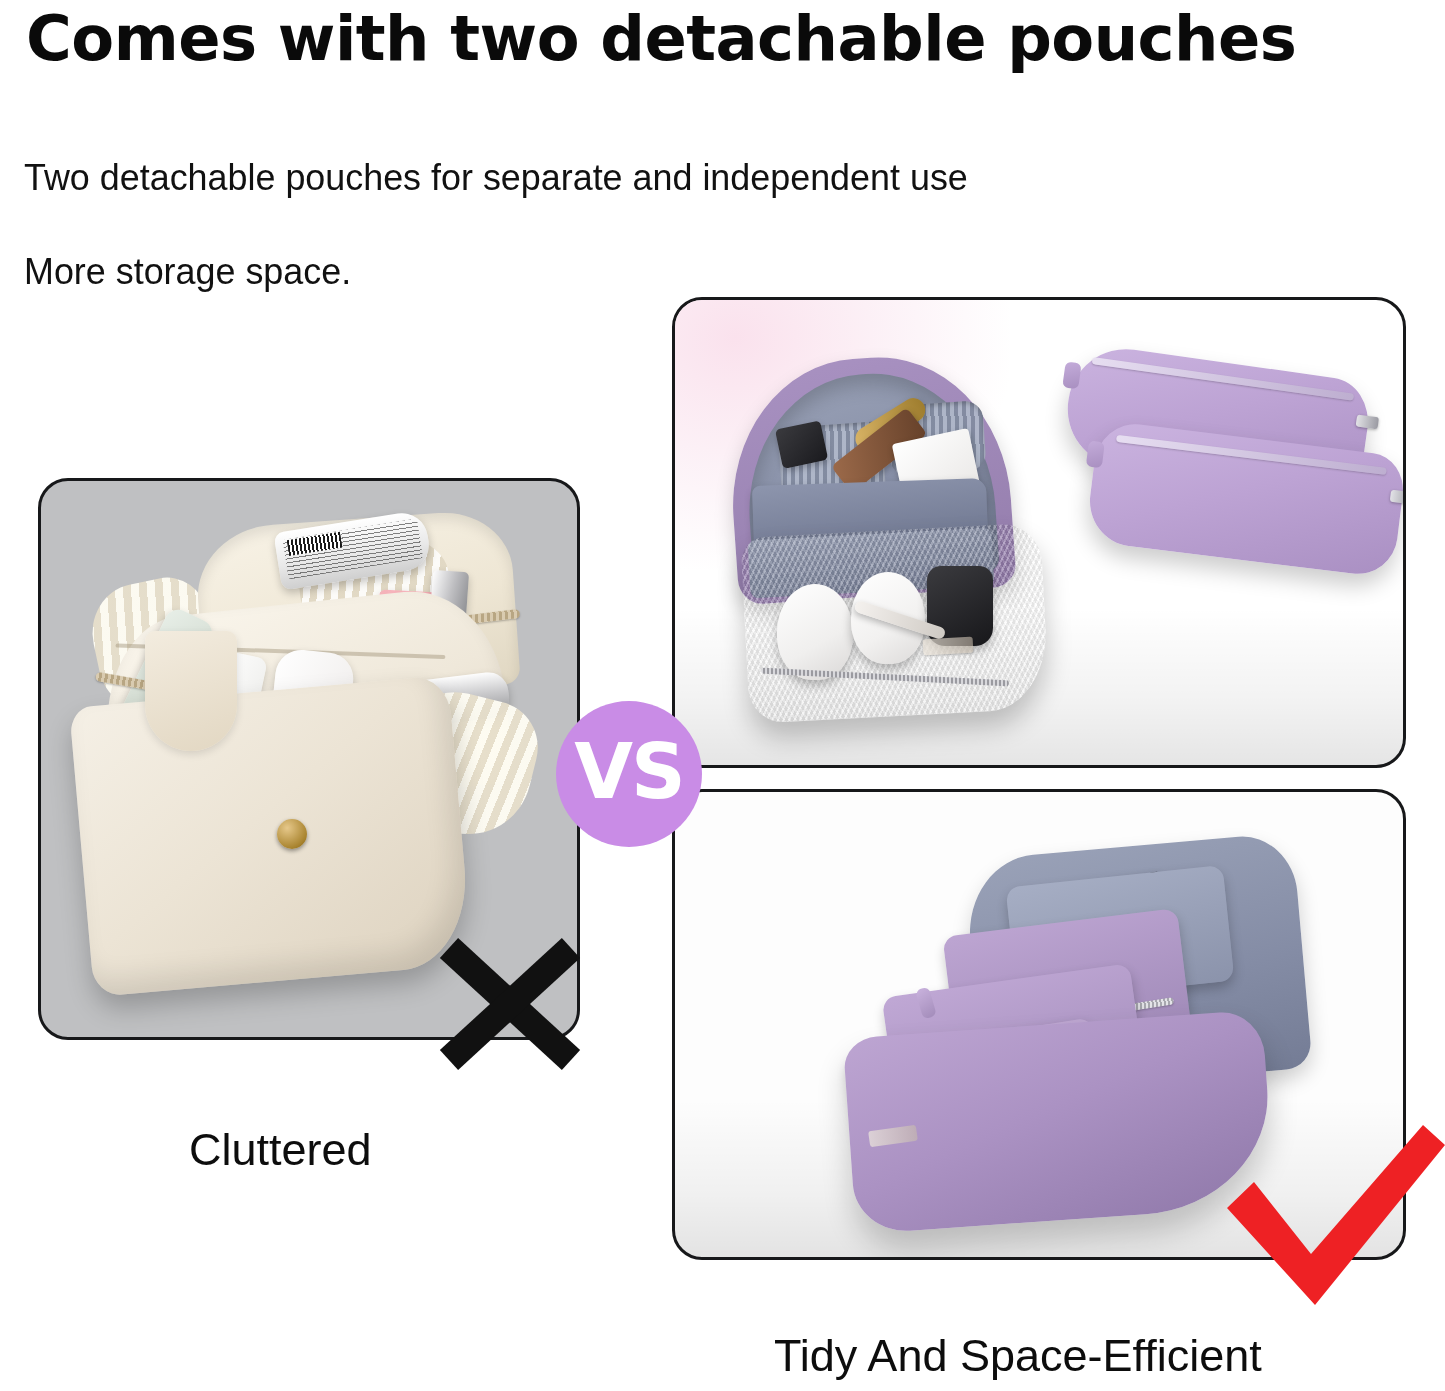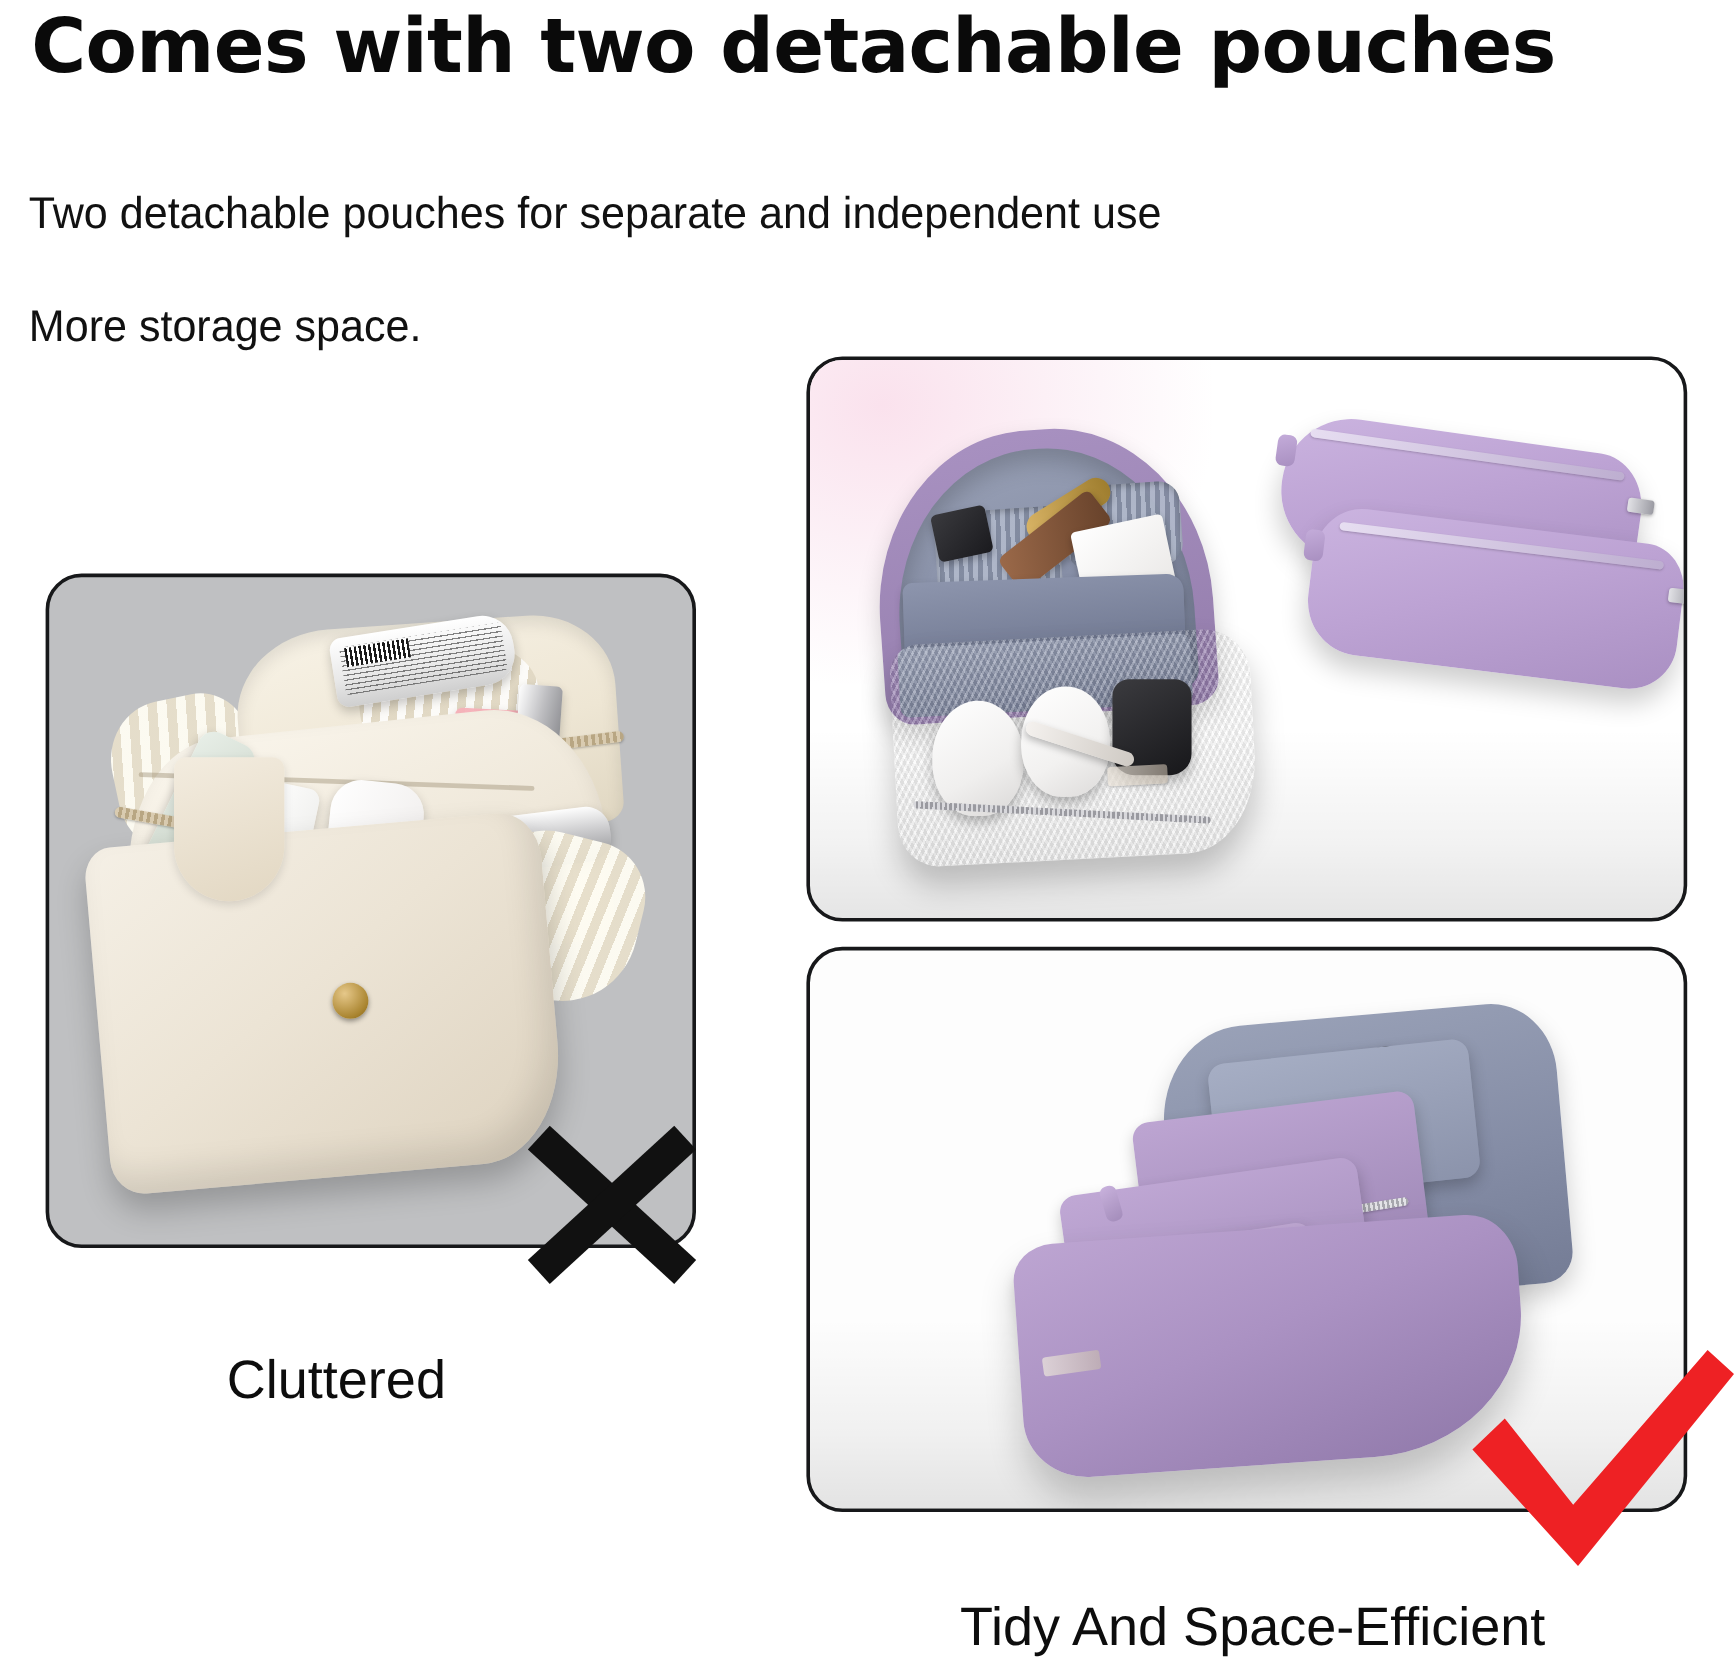--- a/index.html
+++ b/index.html
@@ -384,21 +384,21 @@
   #check-mark{position:absolute;left:1223px;top:1125px;width:222px;height:205px;z-index:25;}
 
   
   .cap-label{
     position:absolute;
     font-family:Liberation Sans, sans-serif;
     font-size:45px;color:#0d0d0d;
     white-space:nowrap;
   }
   #label-cluttered{left:189px;top:1124px;}
-  #label-tidy{left:800px;top:1330px;}
+  #label-tidy{left:774px;top:1330px;}
 </style>
 </head>
 <body>
 
 <div class="page">
 
   <div class="headline">Comes with two detachable pouches</div>
 
   <div class="subline a">Two detachable pouches for separate and independent use</div>
   <div class="subline b">More storage space.</div>
@@ -510,20 +510,23 @@
       <div class="bb-zip bz2"></div>
       <div class="bb-item bi-blue"></div>
 
       <div class="bb-comp bb-c4 knit"></div>
       <div class="bb-pull"></div>
       <div class="bb-base knit"></div>
       <div class="bb-tag"></div>
     </div>
   </div>
 
+  <div id="vs-badge">
+    <span class="vs-text">VS</span>
+  </div>
 
   <svg id="x-mark" viewBox="0 0 146 136">
     <path d="M12 10 L134 122" stroke="#111111" stroke-width="27" stroke-linecap="butt" fill="none"></path>
     <path d="M134 10 L12 122" stroke="#111111" stroke-width="27" stroke-linecap="butt" fill="none"></path>
   </svg>
 
   <svg id="check-mark" viewBox="0 0 222 205">
     <path d="M4 83 L31 57 L88 129 L200 0 L222 20 L92 180 Z" fill="#ee2124"></path>
   </svg>
 

